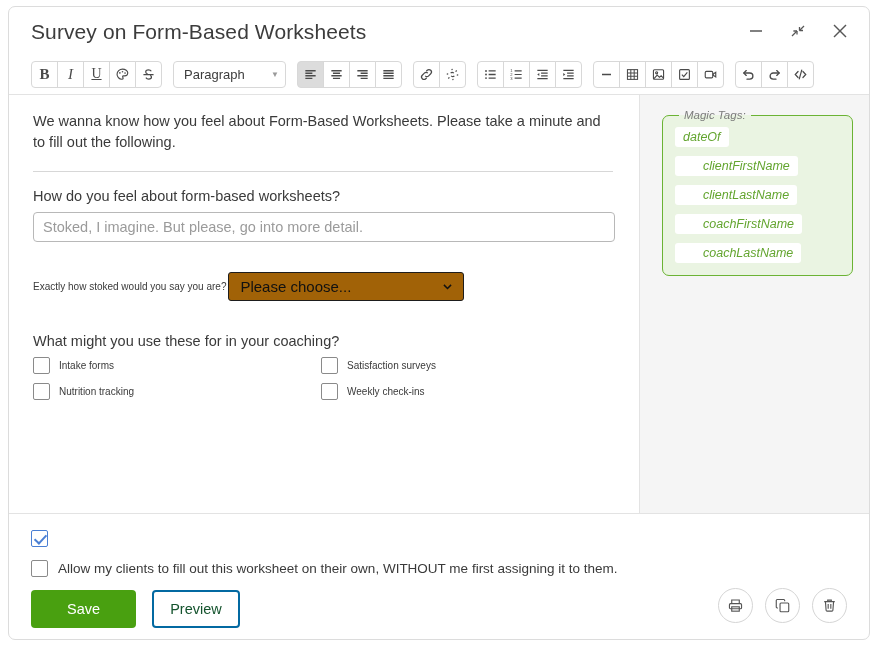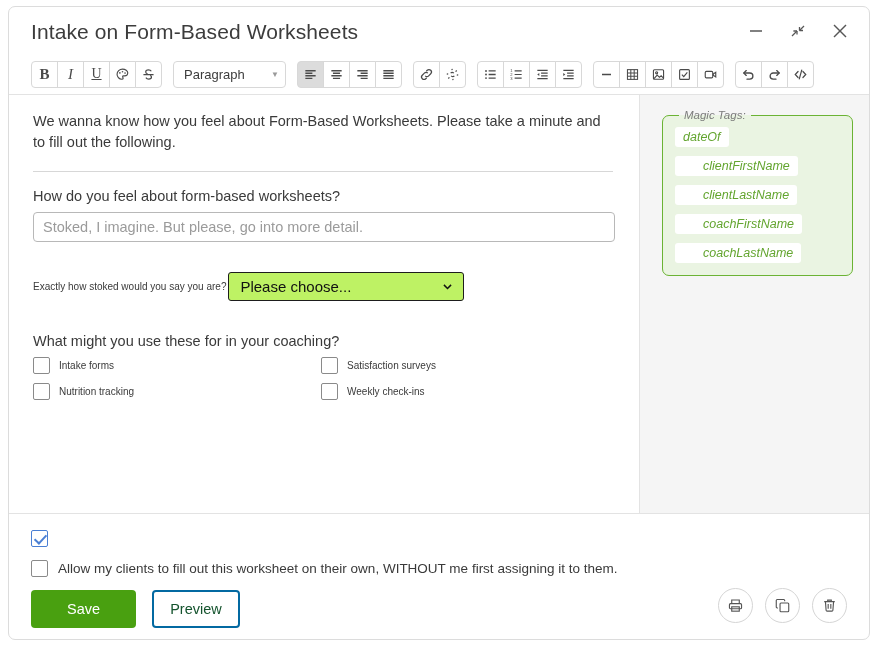--- a/index.html
+++ b/index.html
@@ -190,21 +190,21 @@
   .selectrow .sl {
     font-size: 10px;
     color: #3a3a3a;
     margin-right: 2px;
   }
   .dropdown {
     width: 236px;
     height: 29px;
     border: 1px solid #1d1d1d;
     border-radius: 3px;
-    background: #bef264;
+    background: #a16207;
     display: flex;
     align-items: center;
     padding: 0 9px 0 11px;
     box-sizing: border-box;
     cursor: pointer;
   }
   .dropdown .dtext {
     flex: 1;
     font-size: 15px;
     color: #111111;
@@ -367,21 +367,21 @@
     cursor: pointer;
   }
   .circbtn svg { display: block; }
 </style>
 </head>
 <body>
 
 <div class="window">
 
   <div class="titlebar">
-    <div class="title">Intake on Form-Based Worksheets</div>
+    <div class="title">Survey on Form-Based Worksheets</div>
     <div class="wincontrols">
       <div class="wbtn">
         <svg width="18" height="18" viewBox="0 0 18 18">
             <line x1="3" y1="9" x2="15" y2="9" stroke="currentColor" stroke-width="1.4"></line>
           </svg>
       </div>
       <div class="wbtn">
         <svg width="18" height="18" viewBox="0 0 18 18" fill="none" stroke="currentColor" stroke-width="1.3">
           <path d="M3 14 L8 9"></path>
             <path d="M8 9 L4.4 9"></path>

